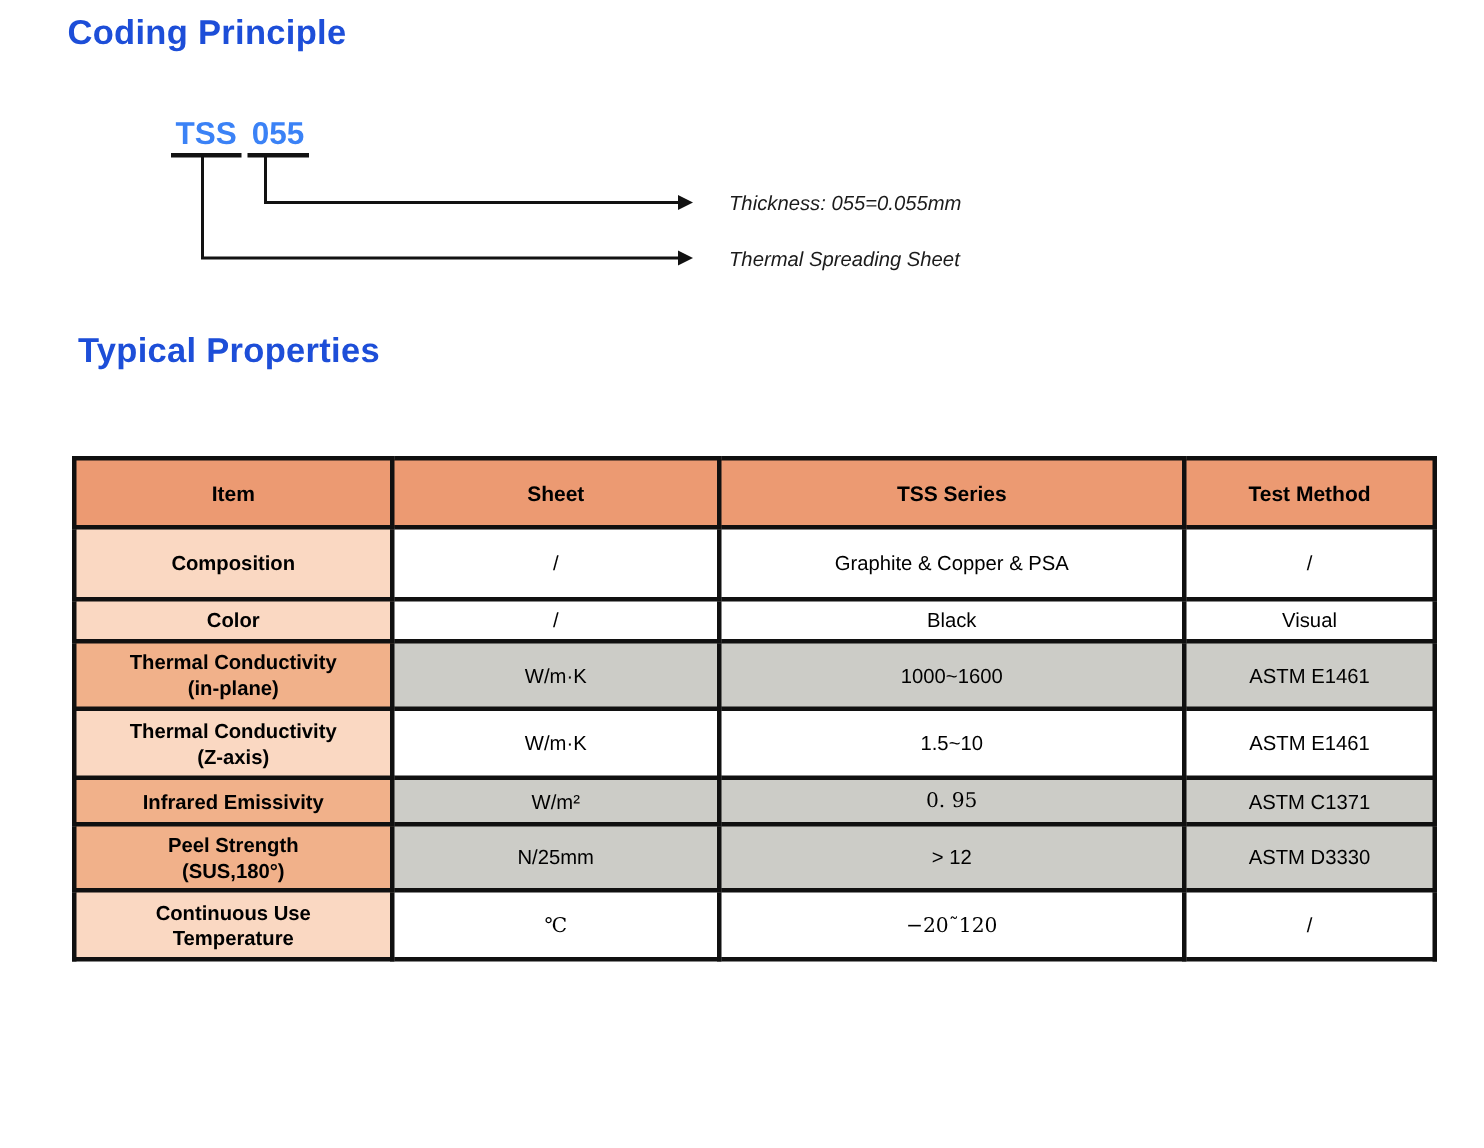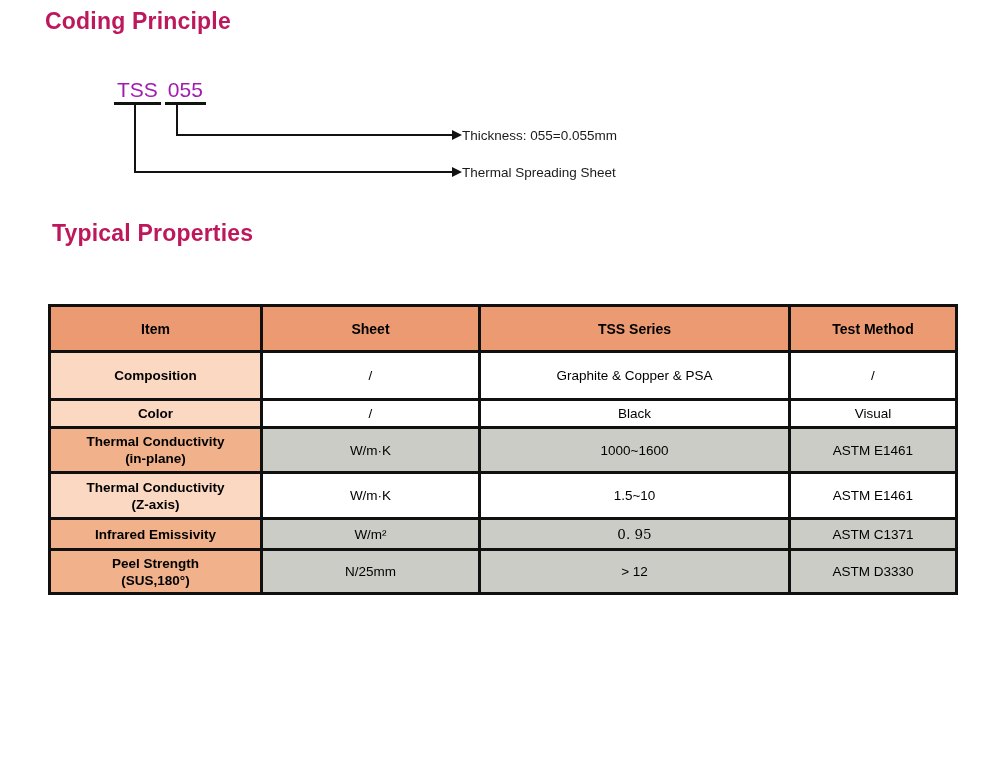--- a/index.html
+++ b/index.html
@@ -13,30 +13,30 @@
     position:relative;
     width:989px; height:765px;
     background:#ffffff;
     overflow:hidden;
   }
   .section-title {
     position:absolute;
     font-size:23px;
     font-weight:bold;
     letter-spacing:.2px;
-    color:#be185d;
+    color:#1d4ed8;
     white-space:nowrap;
   }
   #title-coding  { left:45px; top:8px; }
   #title-typical { left:52px; top:220px; }
 
   
   .code-label {
     position:absolute; left:114px; top:78px;
-    font-size:21px; font-weight:normal; color:#a21caf;
+    font-size:21px; font-weight:bold; color:#3b82f6;
     white-space:nowrap;
   }
   .code-part {
     display:inline-block;
     border-bottom:3px solid var(--border,#121212);
     padding:0 3px 1px 3px;
     line-height:23px;
   }
   .code-part + .code-part { margin-left:4px; }
   .dline { position:absolute; background:var(--border,#121212); }
@@ -46,23 +46,23 @@
   #hline-tss { left:134px; top:171px; width:318px; height:2px; }
   .arrow-right {
     position:absolute; width:0; height:0;
     border-left:10px solid var(--border,#121212);
     border-top:5px solid transparent;
     border-bottom:5px solid transparent;
   }
   #arrow-055 { left:452px; top:130px; }
   #arrow-tss { left:452px; top:167px; }
   .callout {
-    position:absolute; left:462px;
+    position:absolute; left:486px;
     font-size:13.5px; line-height:16px;
-    color:#1b1b1b; white-space:nowrap;
+    color:#1b1b1b; white-space:nowrap;font-style:italic;
   }
   #callout-thickness { top:128px; }
   #callout-sheet     { top:165px; }
 
   
   table.props {
     position:absolute; left:48px; top:304px;
     width:907px;
     border-collapse:collapse;
     table-layout:fixed;
@@ -181,16 +181,25 @@
     <tr class="shade" style="height:44px">
       <td class="item">
         <span class="ln">Peel Strength</span>
         <span class="ln">(SUS,180°)</span>
       </td>
       <td class="val">N/25mm</td>
       <td class="val">&gt; 12</td>
       <td class="val">ASTM D3330</td>
     </tr>
 
+    <tr class="light" style="height:46px">
+      <td class="item">
+        <span class="ln">Continuous Use</span>
+        <span class="ln">Temperature</span>
+      </td>
+      <td class="val serif">℃</td>
+      <td class="val serif">−20˜120</td>
+      <td class="val">/</td>
+    </tr>
   </tbody>
     </table>
 
 </div>
 
 </body></html>

